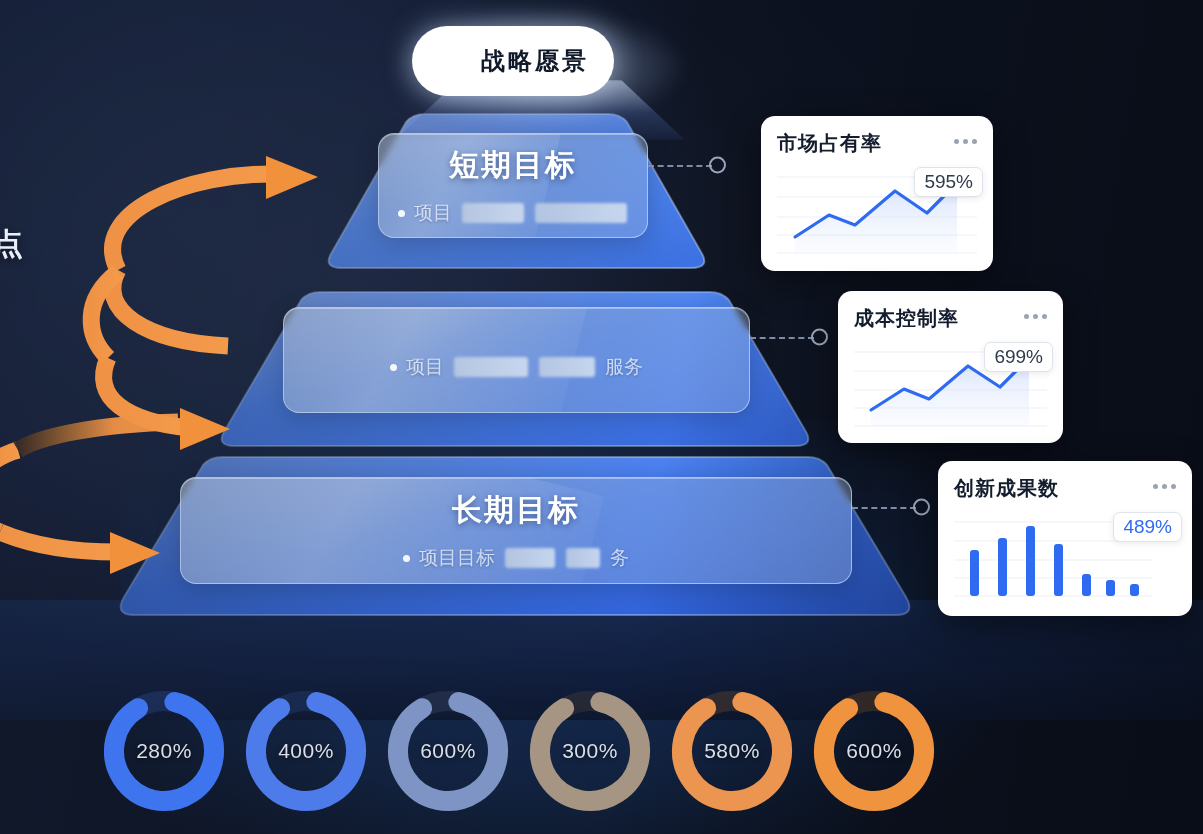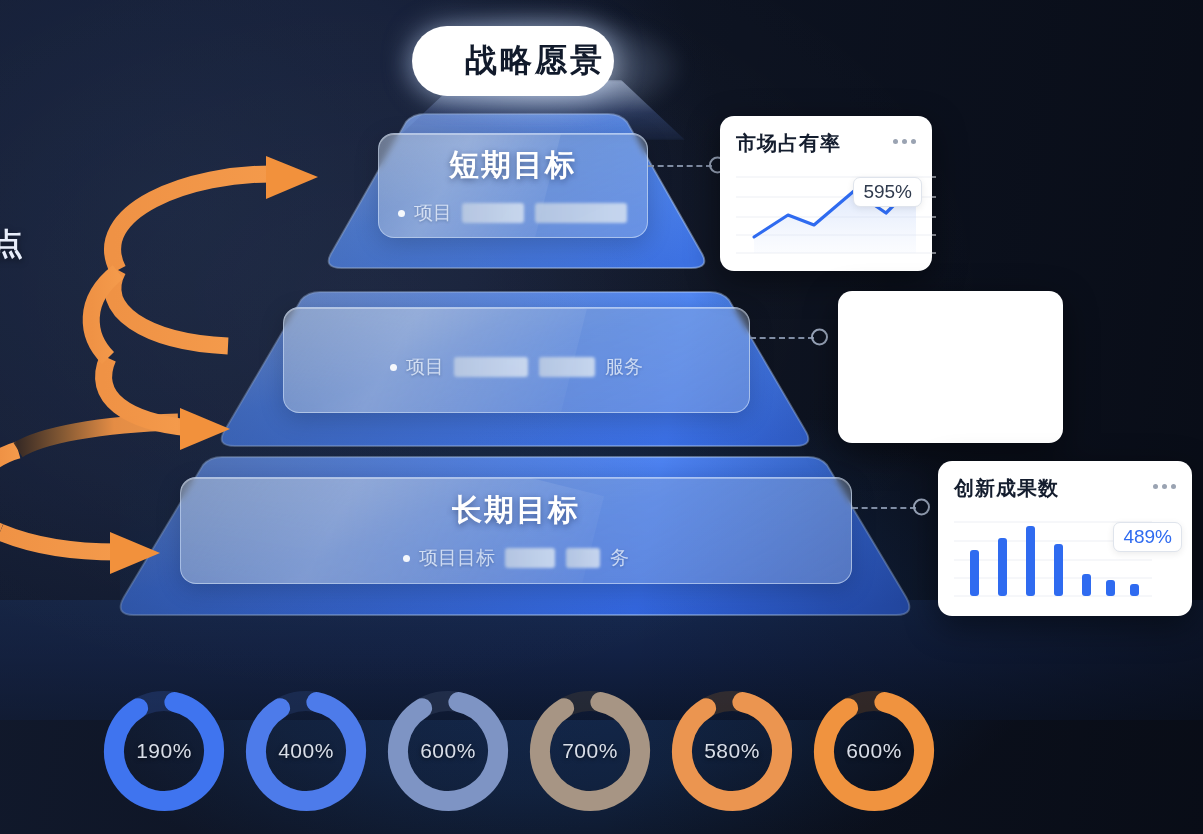--- a/index.html
+++ b/index.html
@@ -82,37 +82,37 @@
     position:absolute;left:395px;top:10px;width:290px;height:115px;
     border-radius:60px;
     background:radial-gradient(ellipse at 50% 50%, rgba(255,255,255,0.55) 0%, rgba(190,215,255,0.22) 45%, rgba(255,255,255,0) 72%);
     filter:blur(8px);
   }
   .badge{
     position:absolute;left:412px;top:26px;width:202px;height:70px;border-radius:40px;
     background:#ffffff;display:flex;align-items:center;justify-content:center;
     box-shadow:0 0 28px rgba(200,220,255,0.55);
   }
-  .badge-text{font-size:32px;font-weight:bold;color:#111a2b;letter-spacing:3px;margin-left:44px;}
+  .badge-text{font-size:24px;font-weight:bold;color:#111a2b;letter-spacing:3px;margin-left:44px;}
 
   
   .card{
     position:absolute;background:#ffffff;border-radius:14px;
     box-shadow:0 10px 34px rgba(0,0,0,0.45);
     padding:14px 16px 14px 16px;box-sizing:border-box;
   }
   .card-head{display:flex;align-items:flex-start;justify-content:space-between;}
   .card-title{font-size:20px;font-weight:bold;color:#141d2e;letter-spacing:1px;}
   .dots{display:flex;gap:4px;align-items:center;padding-top:9px;}
   .dots i{width:5px;height:5px;border-radius:50%;background:#9aa3b2;display:block;}
   .card-chart{position:relative;margin-top:12px;}
   .value-pill{
     position:absolute;right:-6px;top:-2px;background:#ffffff;border:1px solid #dfe4ec;
     border-radius:7px;padding:3px 9px;font-size:19px;color:#2f3a4d;
-    box-shadow:0 2px 7px rgba(0,0,0,0.08);white-space:nowrap;margin-top:10px;
+    box-shadow:0 2px 7px rgba(0,0,0,0.08);white-space:nowrap;
   }
   .value-pill.blue{color:#2f6bf0;text-align:center;}
 
   
   .connector{position:absolute;}
   .connector .dashline{
     position:absolute;left:0;top:50%;height:0;border-top:2px dashed #7f8ca3;width:calc(100% - 14px);
   }
   .connector .knob{
     position:absolute;right:0;top:50%;transform:translateY(-50%);
@@ -286,21 +286,21 @@
   </div>
   <div class="connector" style="left:750px;top:330px;width:78px;height:14px;">
     <div class="dashline"></div>
     <div class="knob"></div>
   </div>
   <div class="connector" style="left:852px;top:500px;width:78px;height:14px;">
     <div class="dashline"></div>
     <div class="knob"></div>
   </div>
 
-  <div class="card" style="left:720px;top:116px;width:212px;height:155px;">
+  <div class="card" style="left:761px;top:116px;width:232px;height:155px;">
     <div class="card-head">
       <span class="card-title">市场占有率</span>
       <span class="dots">
           <i></i>
           <i></i>
           <i></i>
         </span>
     </div>
     <div class="card-chart" style="height:92px;">
       <svg width="200" height="92" viewBox="0 0 200 92">
@@ -318,20 +318,48 @@
           </linearGradient>
         </defs>
         <path d="M18,68 L52,46 L78,56 L118,22 L150,44 L180,14 L180,84 L18,84 Z" fill="url(#af1)"></path>
         <polyline points="18,68 52,46 78,56 118,22 150,44 180,14" fill="none" stroke="#2f6bf0" stroke-width="3.2" stroke-linejoin="round" stroke-linecap="round"></polyline>
       </svg>
       <span class="value-pill">595%</span>
     </div>
   </div>
 
   <div class="card" style="left:838px;top:291px;width:225px;height:152px;">
+    <div class="card-head">
+      <span class="card-title">成本控制率</span>
+      <span class="dots">
+          <i></i>
+          <i></i>
+          <i></i>
+        </span>
+    </div>
+    <div class="card-chart" style="height:90px;">
+      <svg width="193" height="90" viewBox="0 0 193 90">
+        <g stroke="#edeff4" stroke-width="1">
+          <line x1="0" y1="8" x2="193" y2="8"></line>
+          <line x1="0" y1="27" x2="193" y2="27"></line>
+          <line x1="0" y1="46" x2="193" y2="46"></line>
+          <line x1="0" y1="64" x2="193" y2="64"></line>
+          <line x1="0" y1="82" x2="193" y2="82"></line>
+        </g>
+        <defs>
+          <linearGradient id="af2" x1="0" y1="0" x2="0" y2="1">
+            <stop offset="0%" stop-color="#b9cdf8" stop-opacity="0.55"></stop>
+            <stop offset="100%" stop-color="#dbe6fb" stop-opacity="0.12"></stop>
+          </linearGradient>
+        </defs>
+        <path d="M17,66 L50,45 L75,55 L114,22 L146,43 L175,14 L175,82 L17,82 Z" fill="url(#af2)"></path>
+        <polyline points="17,66 50,45 75,55 114,22 146,43 175,14" fill="none" stroke="#2f6bf0" stroke-width="3.2" stroke-linejoin="round" stroke-linecap="round"></polyline>
+      </svg>
+      <span class="value-pill">699%</span>
+    </div>
   </div>
 
   <div class="card" style="left:938px;top:461px;width:254px;height:155px;">
     <div class="card-head">
       <span class="card-title">创新成果数</span>
       <span class="dots">
           <i></i>
           <i></i>
           <i></i>
         </span>
@@ -360,21 +388,21 @@
   </div>
 
 
   <div class="rings">
 
     <div class="ring" style="left:0px;">
       <svg width="132" height="132" viewBox="0 0 132 132">
         <circle cx="66" cy="66" r="50" fill="none" stroke="#2c4a8f" stroke-width="20" opacity="0.38"></circle>
         <circle cx="66" cy="66" r="50" fill="none" stroke="#3f74ef" stroke-width="20" stroke-linecap="round" stroke-dasharray="276 314" transform="rotate(-78 66 66)"></circle>
       </svg>
-      <div class="ring-label">190%</div>
+      <div class="ring-label">280%</div>
     </div>
 
     <div class="ring" style="left:142px;">
       <svg width="132" height="132" viewBox="0 0 132 132">
         <circle cx="66" cy="66" r="50" fill="none" stroke="#2b4276" stroke-width="20" opacity="0.38"></circle>
         <circle cx="66" cy="66" r="50" fill="none" stroke="#4d7bea" stroke-width="20" stroke-linecap="round" stroke-dasharray="276 314" transform="rotate(-78 66 66)"></circle>
       </svg>
       <div class="ring-label">400%</div>
     </div>
 
@@ -384,21 +412,21 @@
         <circle cx="66" cy="66" r="50" fill="none" stroke="#7e94c4" stroke-width="20" stroke-linecap="round" stroke-dasharray="276 314" transform="rotate(-78 66 66)"></circle>
       </svg>
       <div class="ring-label">600%</div>
     </div>
 
     <div class="ring" style="left:426px;">
       <svg width="132" height="132" viewBox="0 0 132 132">
         <circle cx="66" cy="66" r="50" fill="none" stroke="#4a4338" stroke-width="20" opacity="0.38"></circle>
         <circle cx="66" cy="66" r="50" fill="none" stroke="#a79584" stroke-width="20" stroke-linecap="round" stroke-dasharray="276 314" transform="rotate(-78 66 66)"></circle>
       </svg>
-      <div class="ring-label">700%</div>
+      <div class="ring-label">300%</div>
     </div>
 
     <div class="ring" style="left:568px;">
       <svg width="132" height="132" viewBox="0 0 132 132">
         <circle cx="66" cy="66" r="50" fill="none" stroke="#6a4a2a" stroke-width="20" opacity="0.38"></circle>
         <circle cx="66" cy="66" r="50" fill="none" stroke="#eb9550" stroke-width="20" stroke-linecap="round" stroke-dasharray="276 314" transform="rotate(-78 66 66)"></circle>
       </svg>
       <div class="ring-label">580%</div>
     </div>
 

